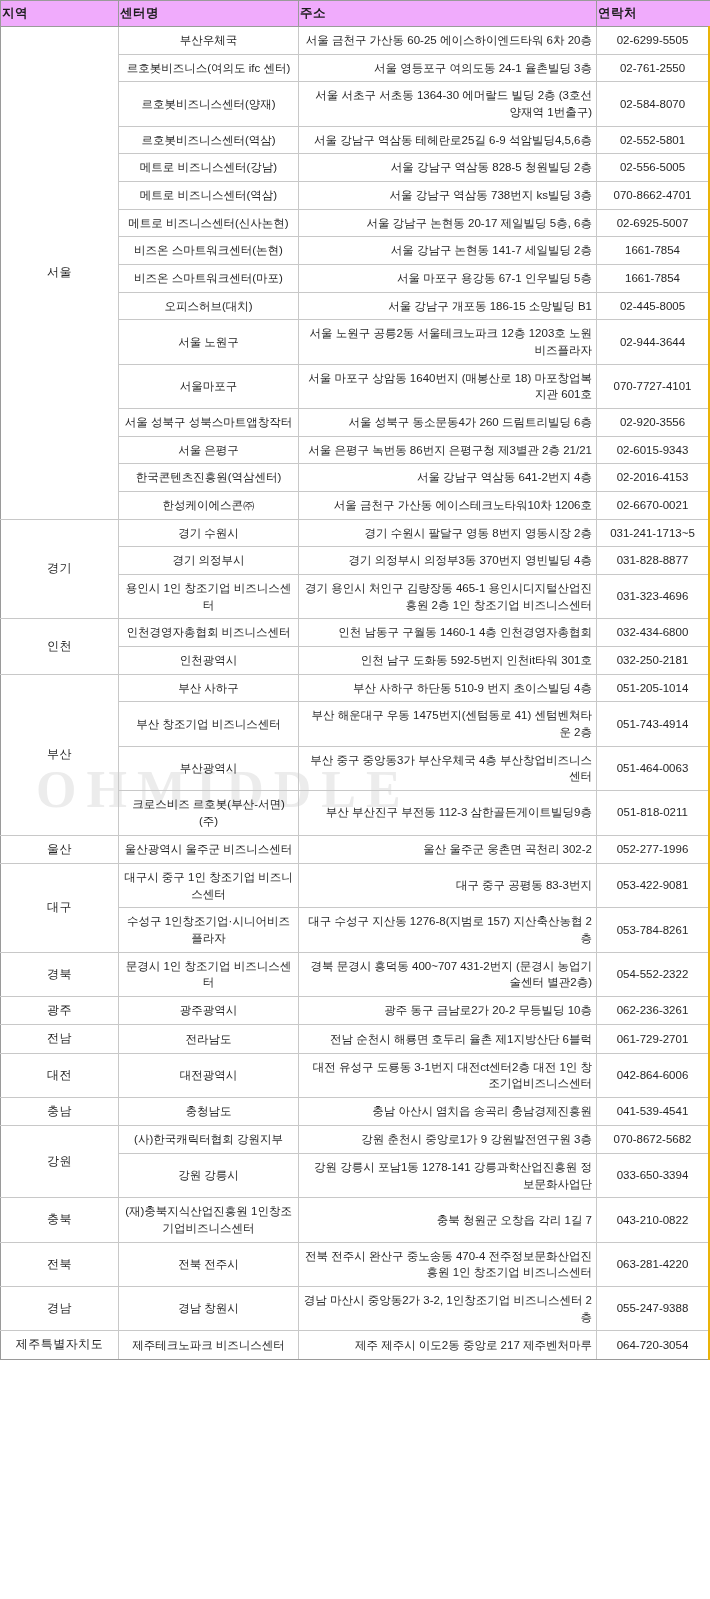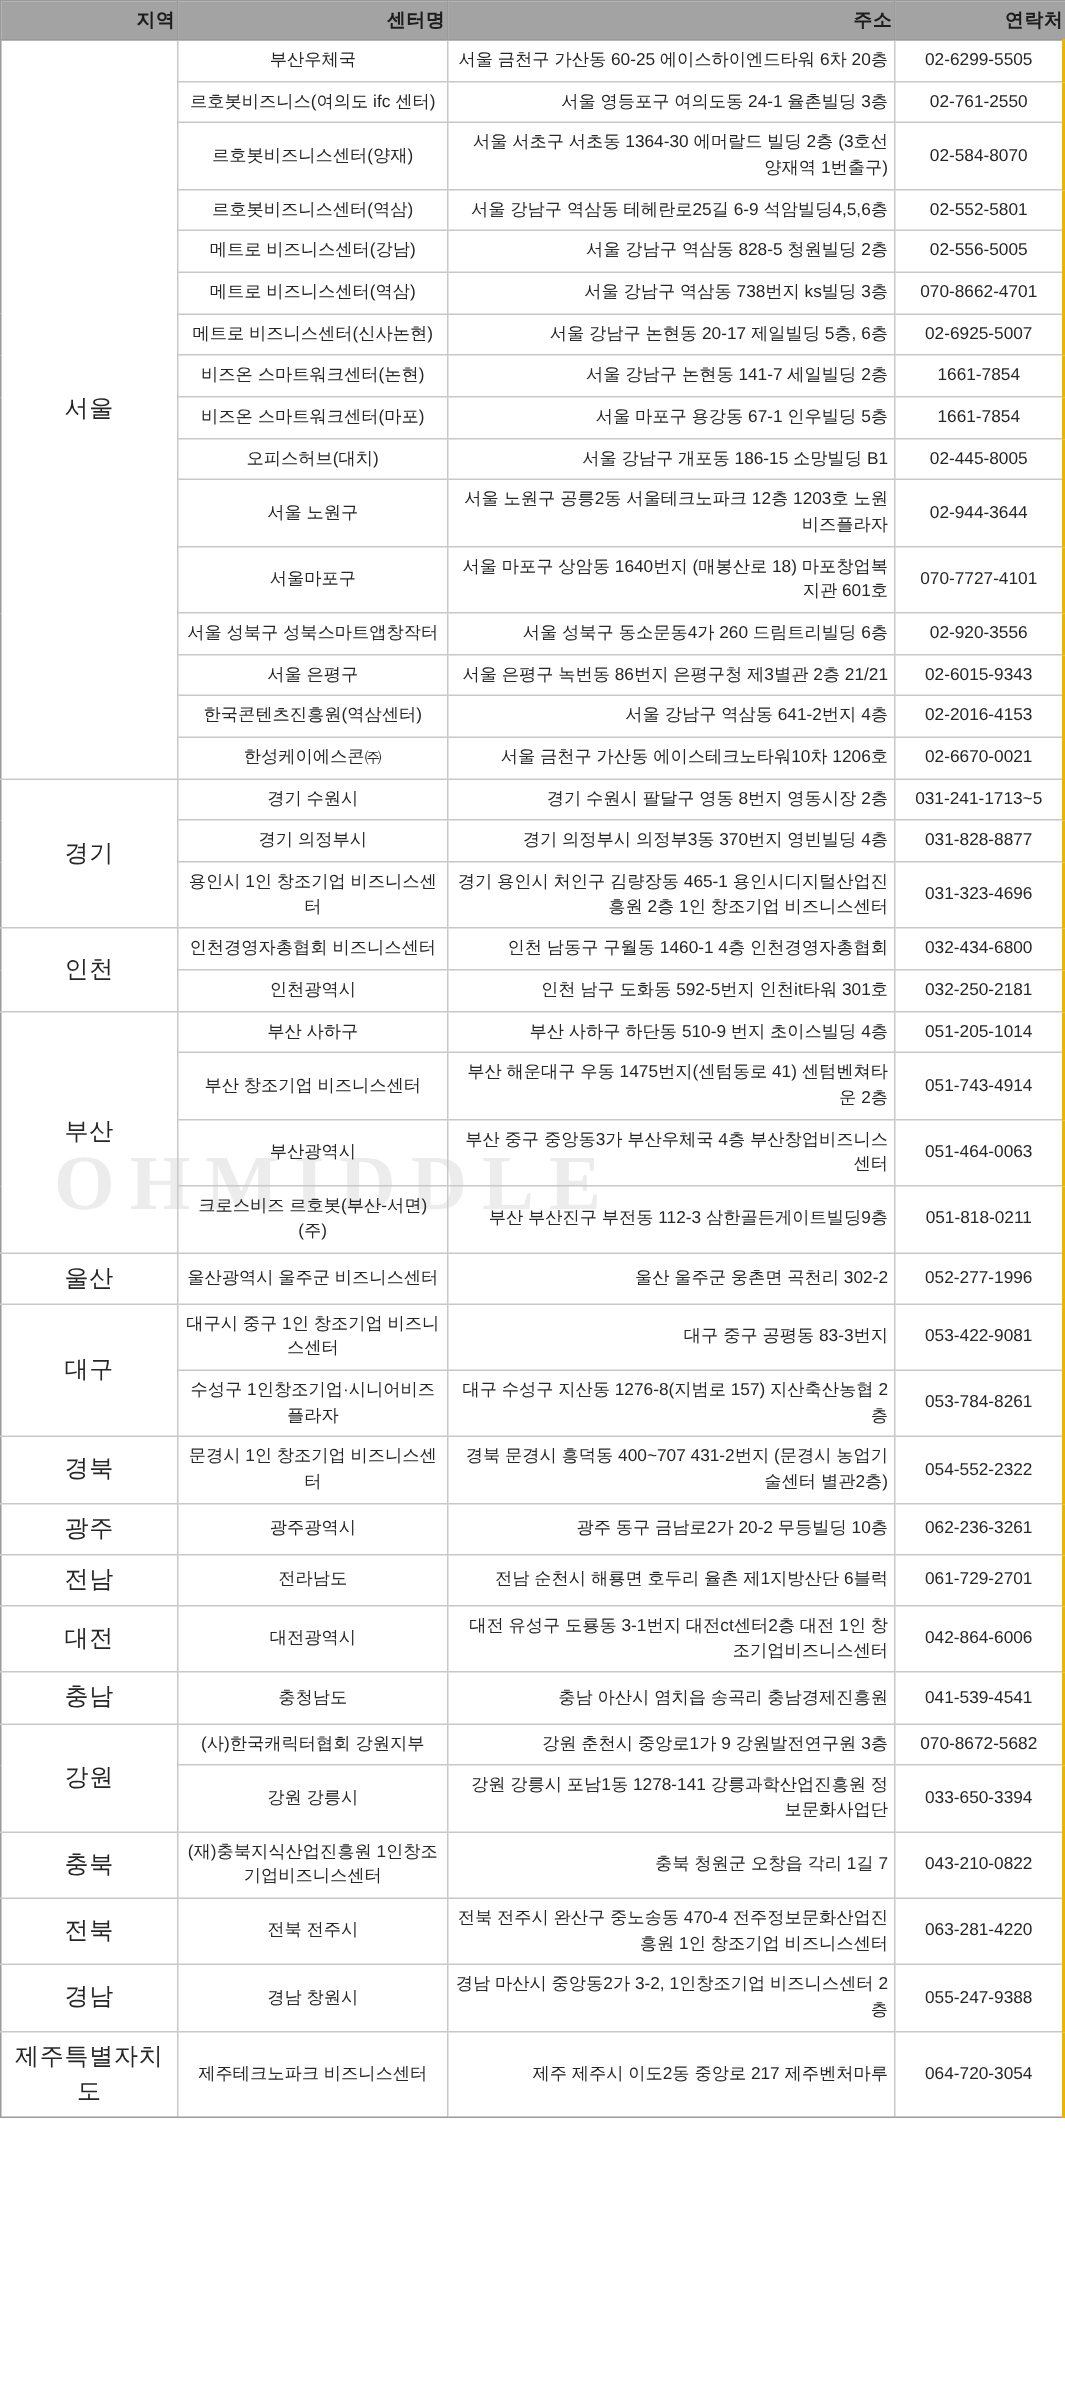--- a/index.html
+++ b/index.html
@@ -33,42 +33,42 @@
     border-collapse: collapse;
     table-layout: fixed;
     background: transparent;
   }
   table.center-table col.c-region { width: 118px; }
   table.center-table col.c-name   { width: 180px; }
   table.center-table col.c-addr   { width: 298px; }
   table.center-table col.c-tel    { width: 114px; }
 
   thead th {
-    background: #a3a3a3;
+    background: #f0abfc;
     border: 1px solid #9a9a9a;
     font-size: 12.5px;
     font-weight: bold;
     height: 26px;
     line-height: 1.2;
-    text-align: right;
+    text-align: left;
     color: #1d1d1d;
     letter-spacing: 0.5px;
   }
   tbody td {
     border: 1px solid #c8c8c8;
     font-size: 11.5px;
     line-height: 1.45;
     text-align: center;
     vertical-align: middle;
     padding: 5px 4px;
     color: #262626;
     background: transparent;
   }
   tbody td.region {
-    font-size: 16px;
+    font-size: 12px;
     border-left: 1px solid #9a9a9a;
     letter-spacing: 0.5px;
     margin-left: 27px;
   }
   tbody td.tel {
     border-right: 5px solid #eab308;
     font-size: 11.5px;
     white-space: nowrap;
   }
   tbody td.addr { text-align: right; }

